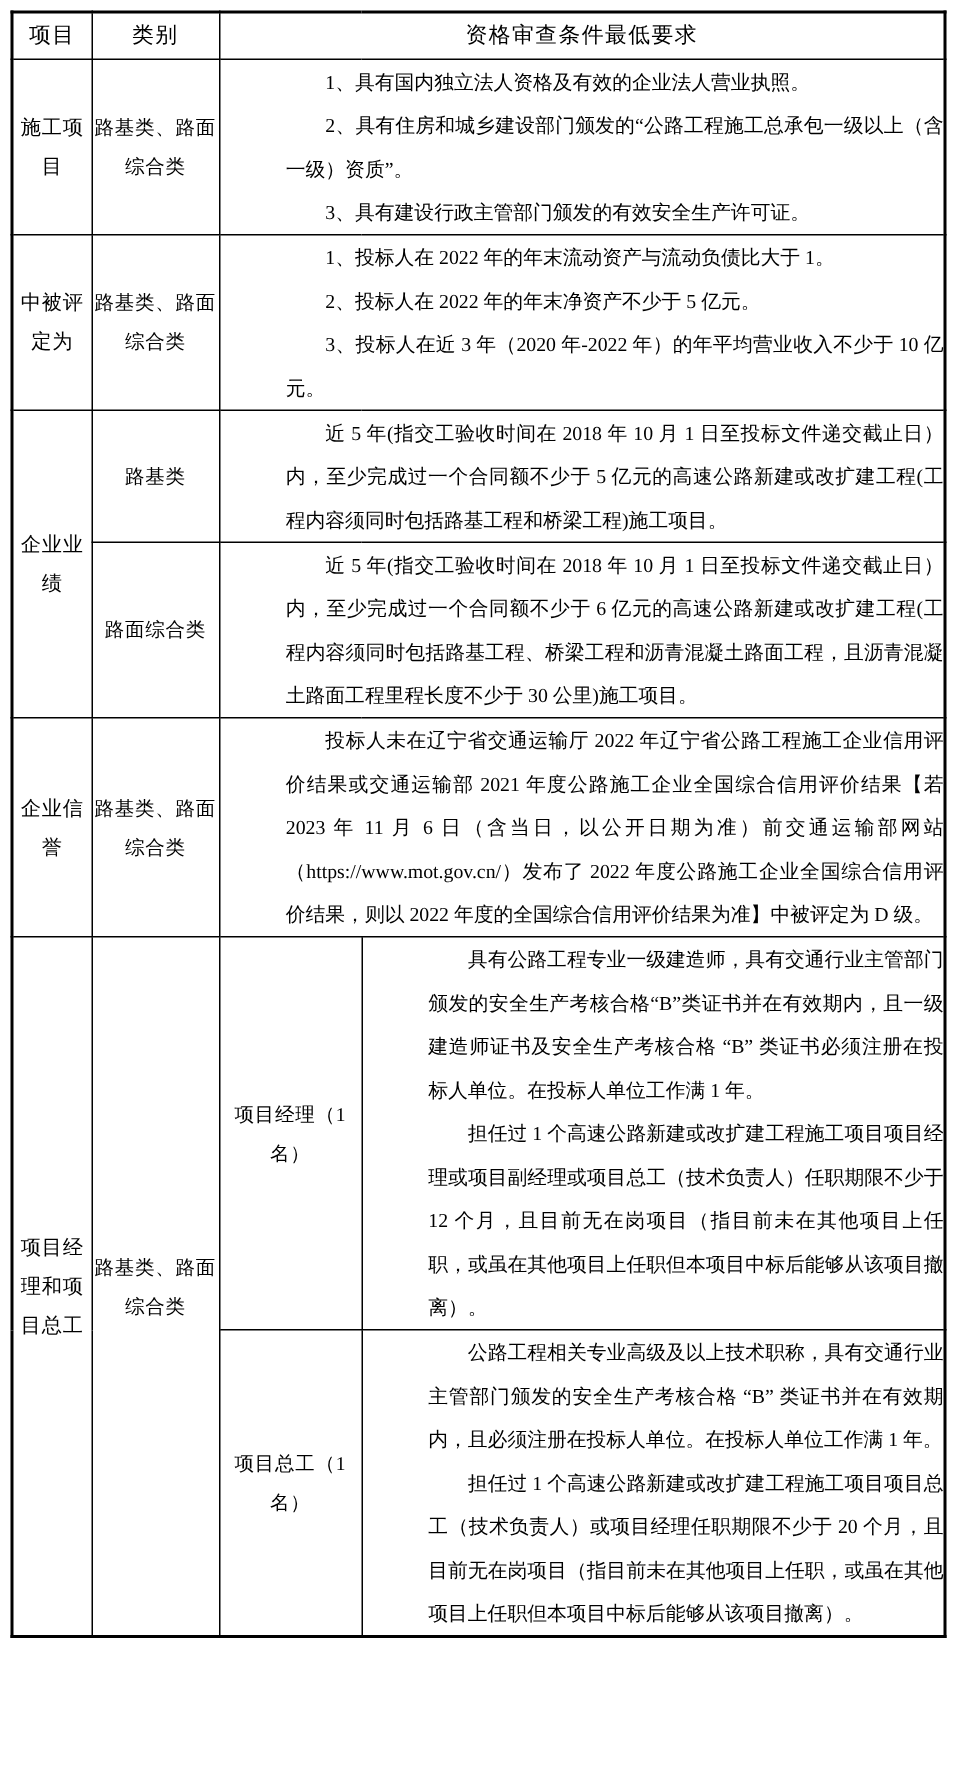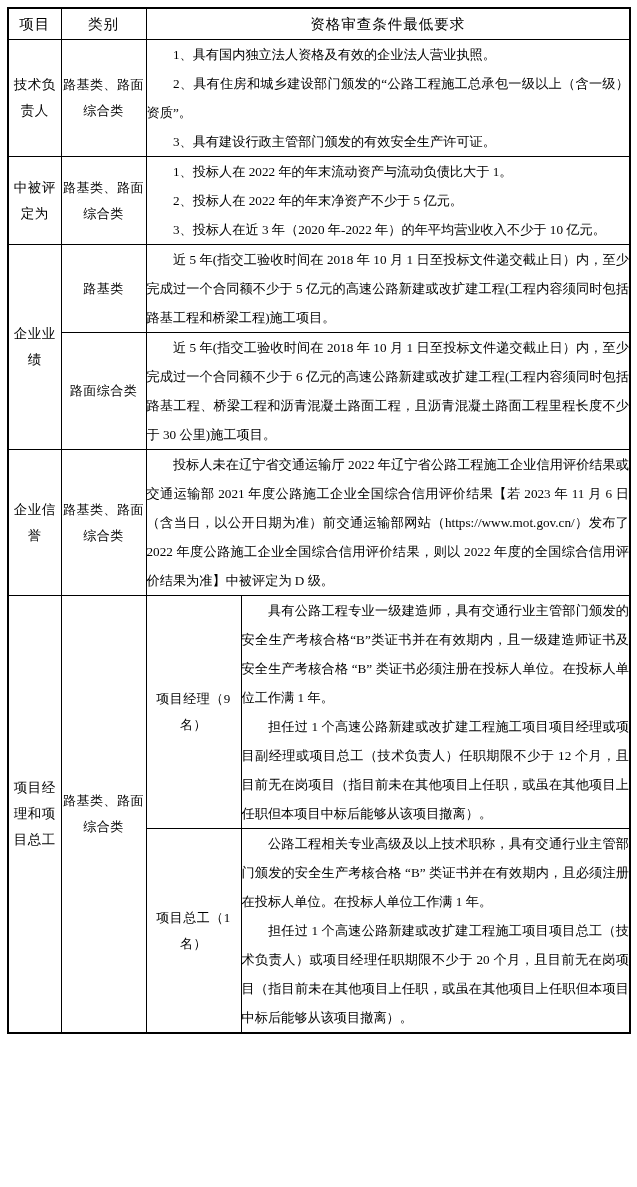--- a/index.html
+++ b/index.html
@@ -79,20 +79,21 @@
     font-size: 13.2px;
     line-height: 29px;
     text-align: justify;
     text-justify: inter-ideograph;
     padding: 5px 8px 5px 7px;
     vertical-align: middle;
   }
   .body-cell p {
     margin: 0;
     text-indent: 2em;
+    padding-left: 44px;
   }
   .mono-url {
     font-family: "Liberation Serif", "DejaVu Serif", serif;
   }
 </style>
 </head>
 <body>
 
 <div class="page">
   <table class="qual-table">
@@ -104,21 +105,21 @@
     </colgroup>
     <tbody>
 
       <tr>
         <th class="hdr">项目</th>
         <th class="hdr">类别</th>
         <th class="hdr hdr-main" colspan="2">资格审查条件最低要求</th>
       </tr>
 
       <tr>
-        <td class="lbl">技术负责人</td>
+        <td class="lbl">施工项目</td>
         <td class="cat">路基类、路面综合类</td>
         <td class="body-cell" colspan="2">
           <p>1、具有国内独立法人资格及有效的企业法人营业执照。</p>
           <p>2、具有住房和城乡建设部门颁发的“公路工程施工总承包一级以上（含一级）资质”。</p>
           <p>3、具有建设行政主管部门颁发的有效安全生产许可证。</p>
         </td>
       </tr>
 
       <tr>
         <td class="lbl">中被评定为</td>
@@ -149,21 +150,21 @@
         <td class="lbl">企业信誉</td>
         <td class="cat">路基类、路面综合类</td>
         <td class="body-cell" colspan="2">
           <p class="mono-url">投标人未在辽宁省交通运输厅 2022 年辽宁省公路工程施工企业信用评价结果或交通运输部 2021 年度公路施工企业全国综合信用评价结果【若 2023 年 11 月 6 日（含当日，以公开日期为准）前交通运输部网站（https://www.mot.gov.cn/）发布了 2022 年度公路施工企业全国综合信用评价结果，则以 2022 年度的全国综合信用评价结果为准】中被评定为 D 级。</p>
         </td>
       </tr>
 
       <tr>
         <td class="lbl" rowspan="2">项目经理和项目总工</td>
         <td class="cat" rowspan="2">路基类、路面综合类</td>
-        <td class="role">项目经理（9 名）</td>
+        <td class="role">项目经理（1 名）</td>
         <td class="body-cell">
           <p>具有公路工程专业一级建造师，具有交通行业主管部门颁发的安全生产考核合格“B”类证书并在有效期内，且一级建造师证书及安全生产考核合格 “B” 类证书必须注册在投标人单位。在投标人单位工作满 1 年。</p>
           <p>担任过 1 个高速公路新建或改扩建工程施工项目项目经理或项目副经理或项目总工（技术负责人）任职期限不少于 12 个月，且目前无在岗项目（指目前未在其他项目上任职，或虽在其他项目上任职但本项目中标后能够从该项目撤离）。</p>
         </td>
       </tr>
 
       <tr>
         <td class="role">项目总工（1 名）</td>
         <td class="body-cell">
           <p>公路工程相关专业高级及以上技术职称，具有交通行业主管部门颁发的安全生产考核合格 “B” 类证书并在有效期内，且必须注册在投标人单位。在投标人单位工作满 1 年。</p>

